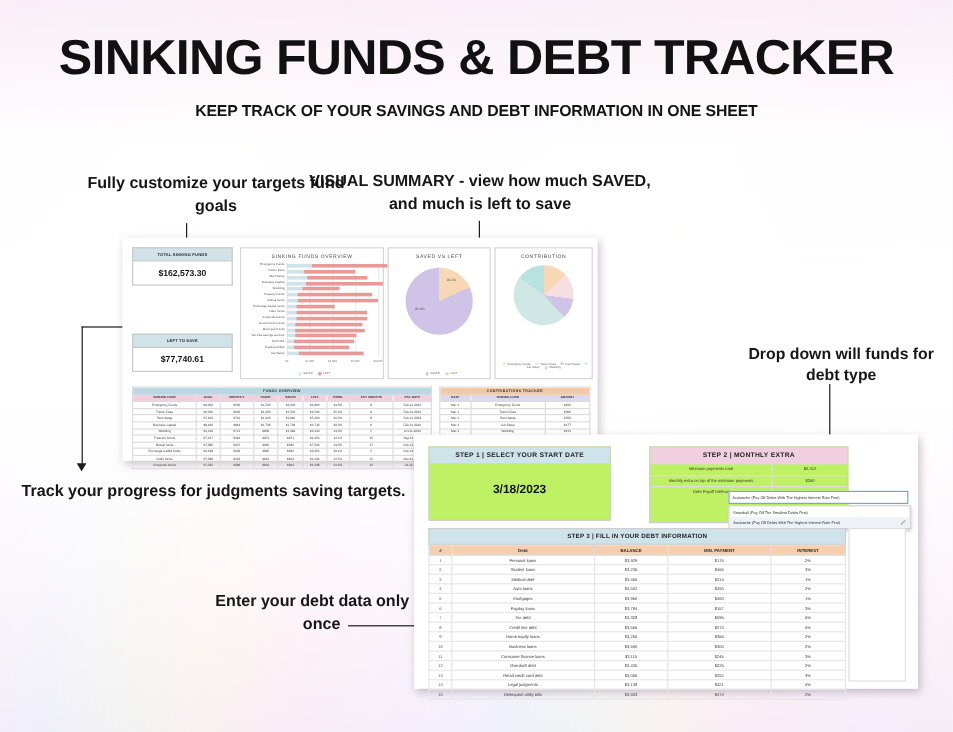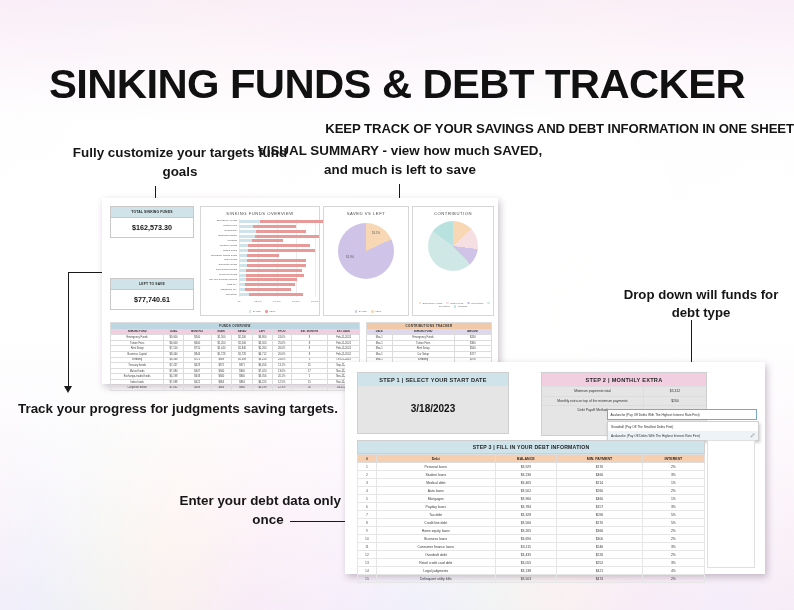--- a/index.html
+++ b/index.html
@@ -12,28 +12,28 @@
   #bg{position:absolute;inset:0;
     background:
       linear-gradient(180deg, rgba(255,255,255,0) 0%, rgba(255,255,255,.55) 18%, rgba(255,255,255,.75) 45%, rgba(255,255,255,.35) 78%, rgba(255,255,255,0) 100%),
       linear-gradient(95deg,#f7e9f4 0%,#e8f0fb 10%,#eef8e9 18%,#fdf3e3 26%,#fbeaf2 36%,#f6eefb 46%,#e9f3fb 56%,#eef9ec 64%,#fdf4e6 72%,#fbe9f2 82%,#f3ecfa 92%,#f7e9f3 100%);
   }
   #bg2{position:absolute;inset:0;
     background:linear-gradient(180deg,rgba(250,238,247,.9) 0%,rgba(255,255,255,.92) 20%,rgba(255,255,255,.96) 55%,rgba(252,244,250,.55) 88%,rgba(245,238,250,.55) 100%);
   }
 
   
-  #hdr{position:absolute;left:0;right:0;top:28px;text-align:center;margin-top:36px;}
+  #hdr{position:absolute;left:0;right:0;top:28px;text-align:center;}
   #title{
     font-family:"Liberation Sans", sans-serif;
     font-weight:bold;font-size:41px;letter-spacing:-0.6px;
     color:#111;line-height:1;transform:scaleX(1.02);
   }
   #subtitle{
-    margin-top:16px;font-weight:bold;font-size:13.2px;letter-spacing:-0.1px;color:#141414;text-align:right;
+    margin-top:16px;font-weight:bold;font-size:13.2px;letter-spacing:-0.1px;color:#141414;
   }
 
   
   .anno{position:absolute;font-weight:bold;color:#161616;line-height:1.38;text-align:center;}
   #anno1{left:60px;top:144px;width:240px;font-size:13.4px;}
   #anno2{left:250px;top:142px;width:300px;font-size:13.4px;}
   #anno3{left:608px;top:286px;width:186px;font-size:13.2px;}
   #anno4{left:18px;top:398px;width:330px;font-size:13.4px;text-align:left;line-height:1.6;}
   #anno5{left:168px;top:492px;width:200px;font-size:13.4px;}
 
@@ -83,21 +83,21 @@
   .tbl .grp{background:#bcd6e2;font-weight:bold;text-align:center;font-size:3px;letter-spacing:.3px;color:#333;}
   .tbl .hd{background:#f2cfe0;font-weight:bold;text-align:center;color:#333;font-size:2.6px;}
   .tbl .c{text-align:center;color:#444;}
 
   #fundtbl{left:8px;top:124px;width:250px;}
   #contribtbl{left:264px;top:124px;width:126px;}
   #contribtbl .grp{background:#f0c9a8;}
   #contribtbl .hd{background:#ded8ef;}
 
   
-  .sbox{position:absolute;border:.6px solid #cfcfcf;background:#e5e5e5;}
+  .sbox{position:absolute;border:.6px solid #cfcfcf;background:#bef264;}
   .shead{font-size:5.6px;font-weight:bold;text-align:center;letter-spacing:.25px;color:#1f1f1f;padding:3.5px 0;}
   #step1{left:12px;top:10px;width:150px;height:60px;}
   #step1 .shead{background:#cfe3ea;}
   #step1 .dateval{text-align:center;font-size:10px;font-weight:bold;color:#111;padding-top:17px;}
 
   #step2{left:196px;top:10px;width:164px;height:62px;}
   #step2 .shead{background:#f2cfe0;}
   .s2row{display:flex;border-top:.5px solid #ddd;font-size:3.4px;color:#333;}
   .s2row .lab{flex:1;padding:2.2px 3px;text-align:center;line-height:1.25;}
   .s2row .val{width:58px;border-left:.5px solid #ddd;text-align:center;padding:2.2px 2px;}

